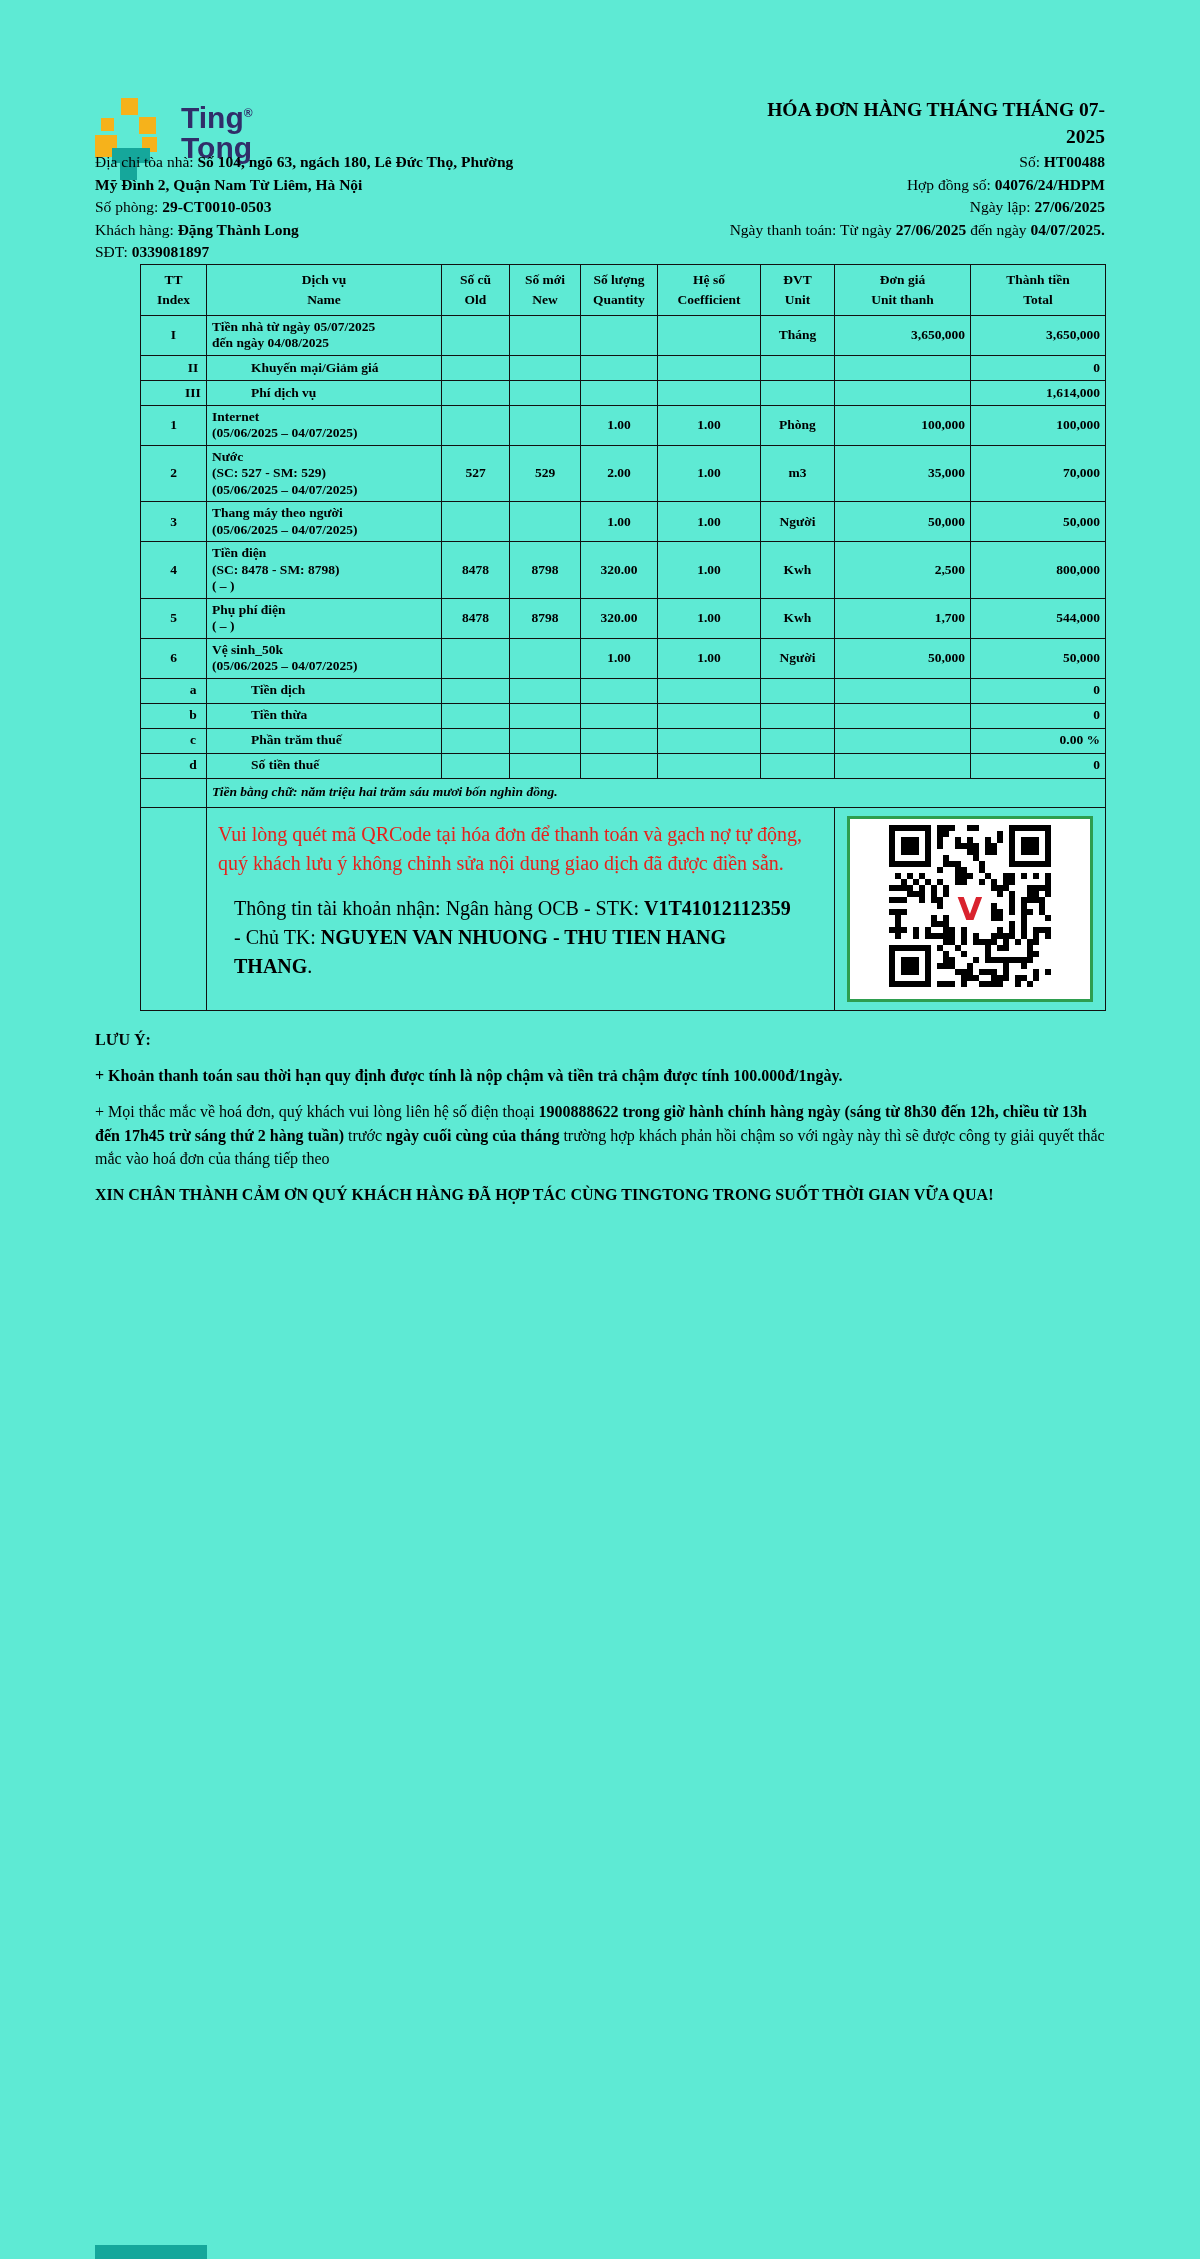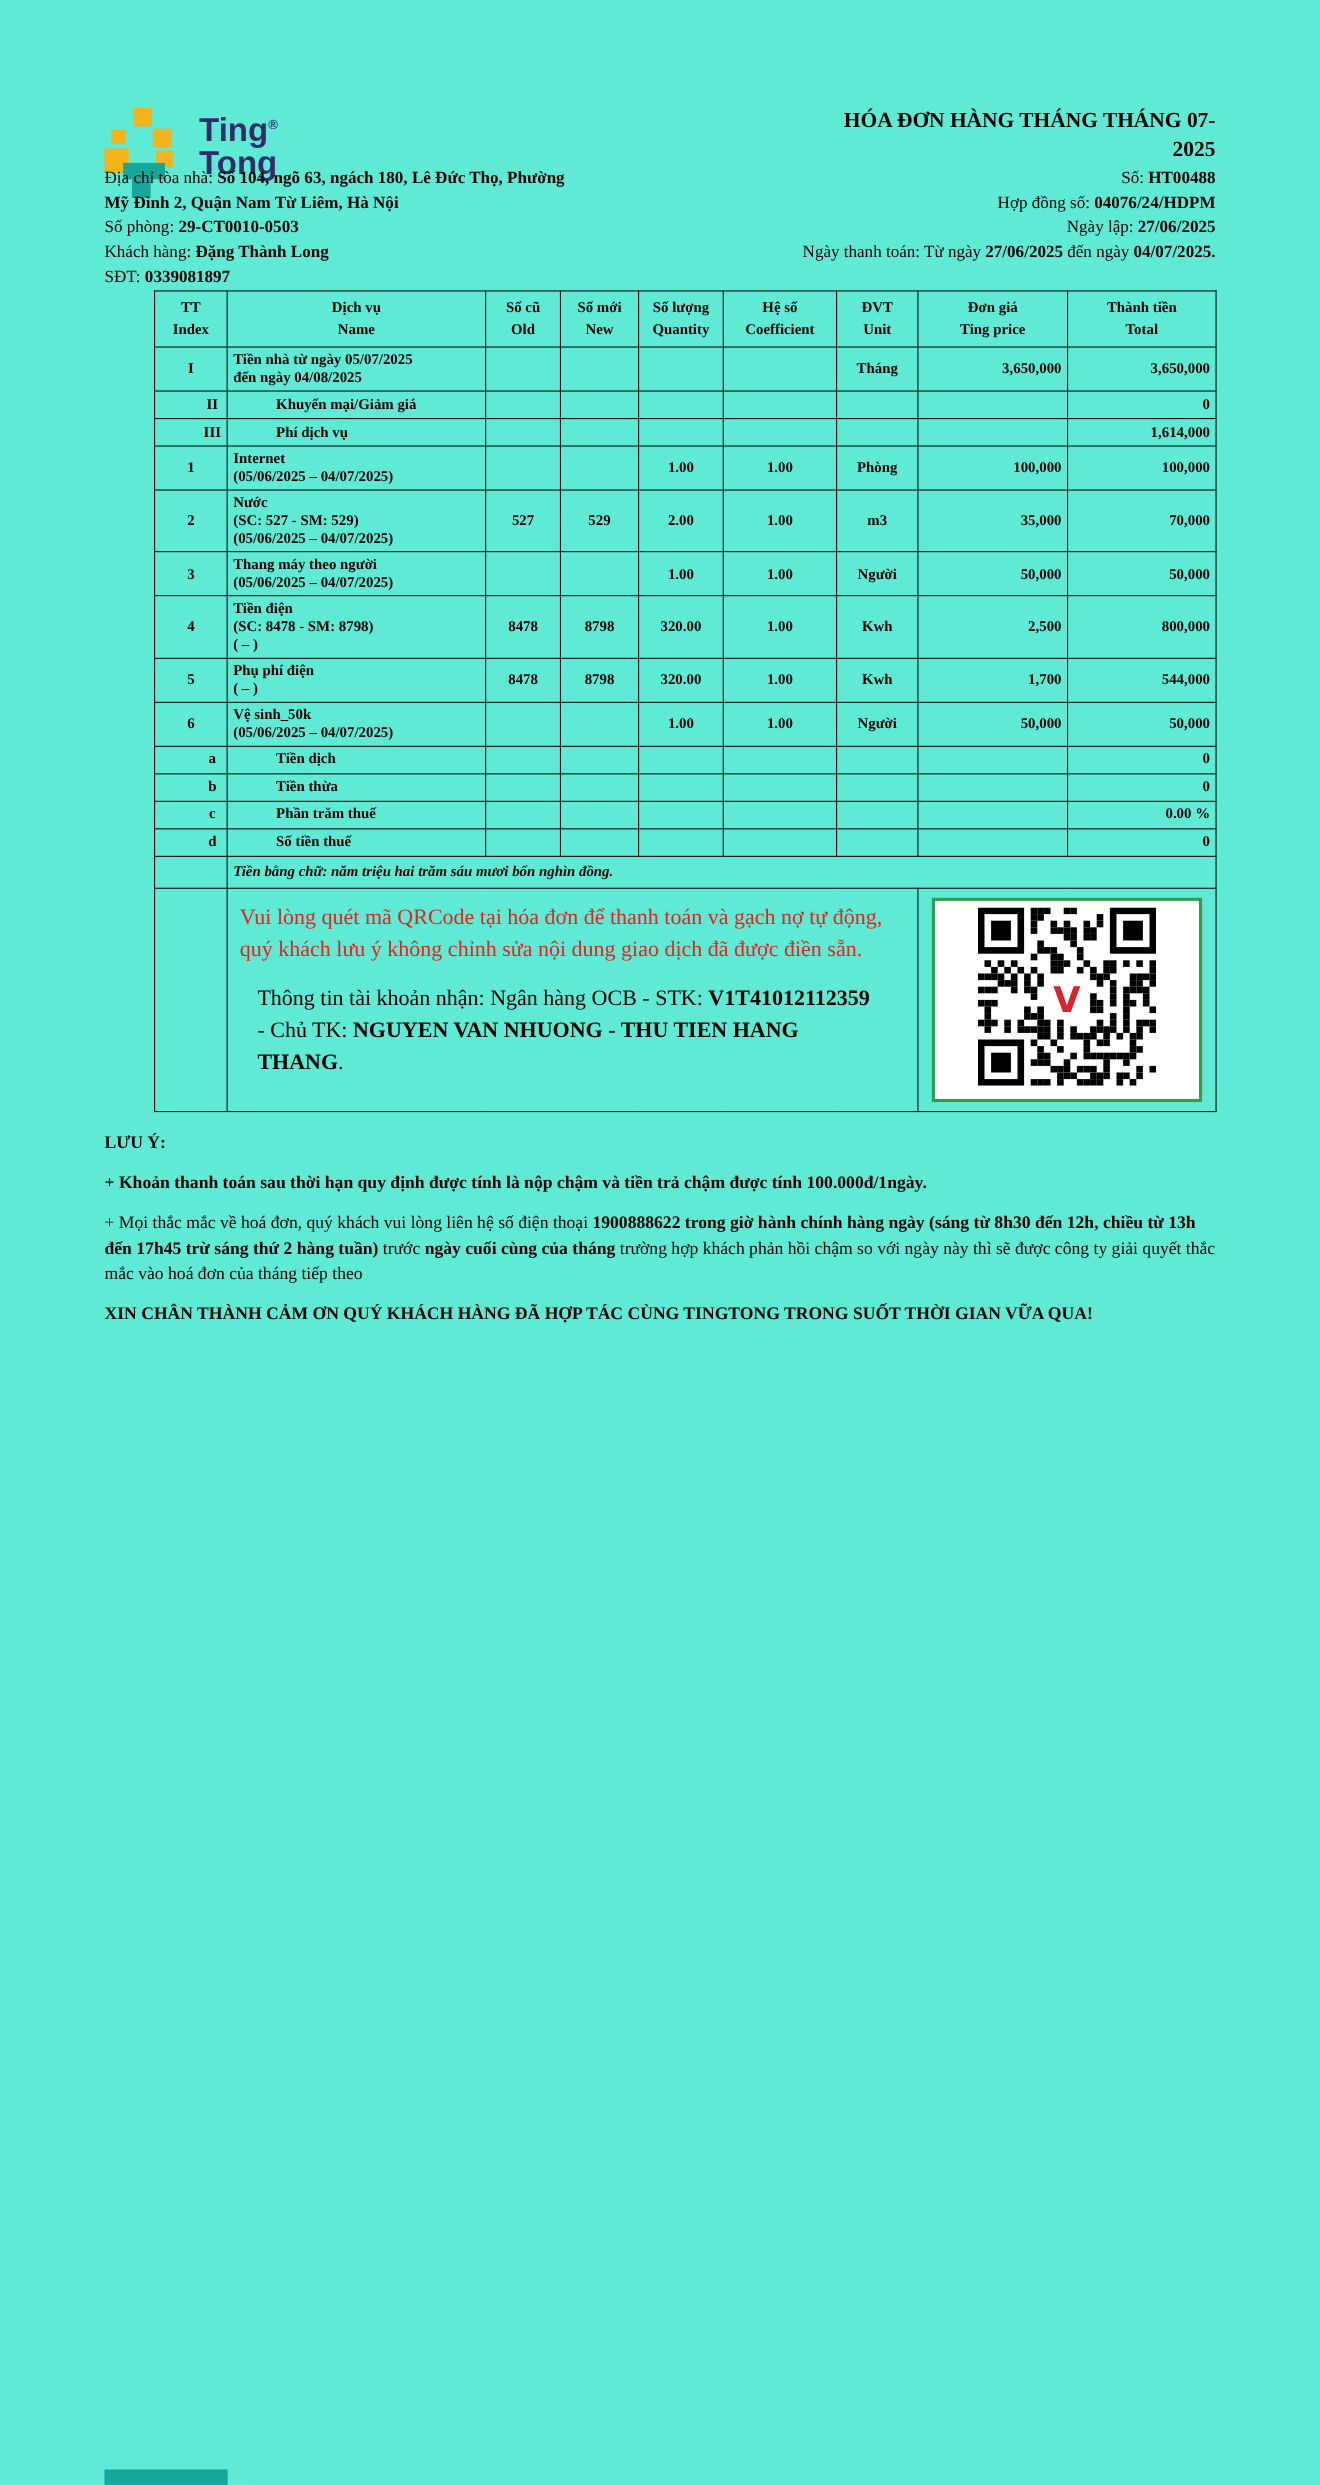--- a/index.html
+++ b/index.html
@@ -130,21 +130,21 @@
           <th>
             <div>Hệ số</div>
             <div>Coefficient</div>
           </th>
           <th>
             <div>ĐVT</div>
             <div>Unit</div>
           </th>
           <th>
             <div>Đơn giá</div>
-            <div>Ting price</div>
+            <div>Unit thanh</div>
           </th>
           <th>
             <div>Thành tiền</div>
             <div>Total</div>
           </th>
         </tr>
       </thead>
     <tbody id="rows-body">
         <tr class="h38">
           <td class="c">I</td>

